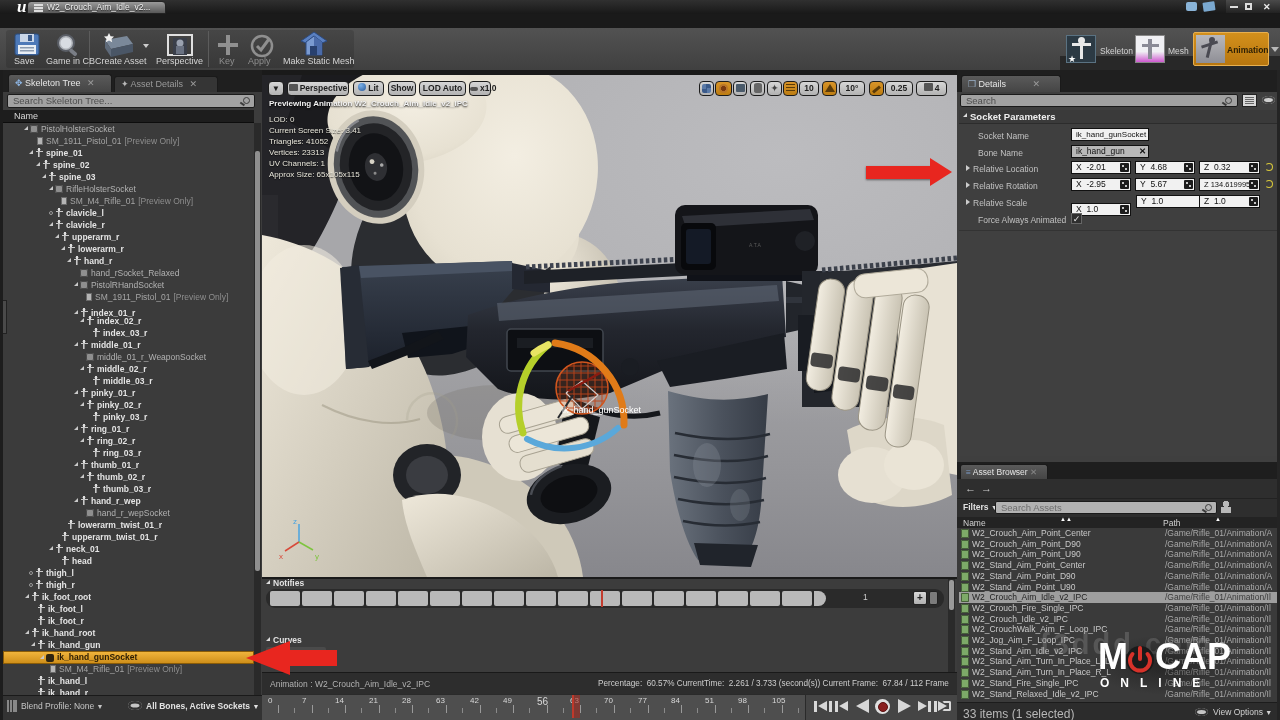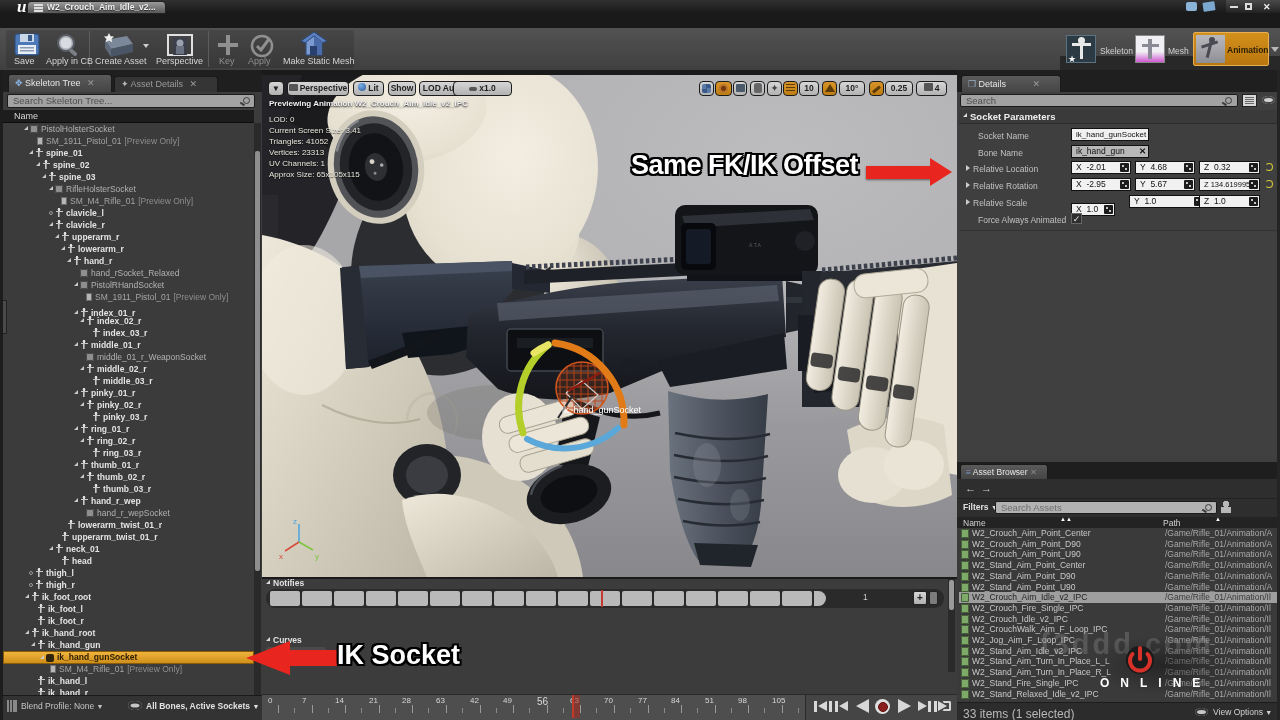--- a/index.html
+++ b/index.html
@@ -65,21 +65,21 @@
 
 .bigtxt{position:absolute;font-weight:bold;color:#fff;font-size:26px;letter-spacing:0px;white-space:nowrap;text-shadow:-2px -2px 0 #000,2px -2px 0 #000,-2px 2px 0 #000,2px 2px 0 #000,0 -2px 0 #000,0 2px 0 #000,-2px 0 0 #000,2px 0 0 #000}
 </style></head>
 <body>
 <div id="page">
 
 <div id="titlebar">
  <div class="abs" style="left:17px;top:-3px;color:#fff;font-family:'Liberation Serif',serif;font-style:italic;font-weight:bold;font-size:17px">u</div>
  <div class="abs" style="left:27px;top:1px;width:139px;height:13px;background:linear-gradient(#9a9a9a,#585858);border-radius:4px 4px 0 0;border:1px solid #232323">
    <div class="abs" style="left:6px;top:2px;width:9px;height:8px;background:linear-gradient(#ddd 2px,#888 2px 3px,#ddd 3px 5px,#888 5px 6px,#ddd 6px)"></div>
-   <div class="abs" style="left:19px;top:0px;font-size:8.5px;font-weight:bold;color:#f2f2f2;text-shadow:0 1px 1px #222">W2_Crouch_Aim_Idle_v2...</div>
+   <div class="abs" style="left:19px;top:0px;font-size:8.5px;font-weight:normal;color:#f2f2f2;text-shadow:0 1px 1px #222">W2_Crouch_Aim_Idle_v2...</div>
  </div>
  <div class="abs" style="left:1186px;top:2px;width:11px;height:9px;background:#8ab4d8;border-radius:2px"></div>
  <div class="abs" style="left:1203px;top:2px;width:12px;height:9px;background:#7aa8cf;border-radius:1px;transform:rotate(-8deg)"></div>
  <div class="abs" style="left:1226px;top:0;width:54px;height:13px;background:linear-gradient(#4a4a4a,#222)"></div>
  <div class="abs" style="left:1230px;top:6px;width:8px;height:2px;background:#ddd"></div>
  <div class="abs" style="left:1245px;top:3px;width:7px;height:7px;border:2px solid #ddd"></div>
  <div class="abs" style="left:1263px;top:2px;color:#eee;font-size:9px;font-weight:bold">✕</div>
 </div>
 
 
@@ -96,21 +96,21 @@
         <rect x="6" y="14" width="14" height="1.5" fill="#8a9ab0"></rect>
         <rect x="6" y="17" width="14" height="1.5" fill="#8a9ab0"></rect>
  </svg>
  <div class="lbl" style="left:14px">Save</div>
 
  <svg class="abs" style="left:52px;top:5px" width="30" height="24" viewBox="0 0 30 24">
   <circle cx="14" cy="10" r="8" fill="#b0b4ba" stroke="#5a5e66" stroke-width="2"></circle>
   <circle cx="14" cy="10" r="5.5" fill="#d8dce2"></circle>
   <rect x="19" y="15" width="9" height="4" rx="2" transform="rotate(40 19 15)" fill="#7a7e86"></rect>
  </svg>
- <div class="lbl" style="left:46px">Apply in CB</div>
+ <div class="lbl" style="left:46px">Game in CB</div>
 
  <svg class="abs" style="left:101px;top:4px" width="36" height="25" viewBox="0 0 36 25">
   <polygon points="4,8 26,4 32,12 10,17" fill="#7a8899"></polygon>
   <polygon points="10,17 32,12 32,20 10,25" fill="#4a5666"></polygon>
   <polygon points="4,8 10,17 10,25 4,16" fill="#5e6a7a"></polygon>
   <path d="M8 1 l1.6 3.2 3.4.4 -2.5 2.3.7 3.4 -3.2-1.7 -3.2 1.7.7-3.4 -2.5-2.3 3.4-.4z" fill="#f0f0f0"></path>
  </svg>
  <div class="lbl" style="left:95px">Create Asset</div>
  <div class="abs" style="left:143px;top:16px;width:0;height:0;border-left:3px solid transparent;border-right:3px solid transparent;border-top:4px solid #ccc"></div>
 
@@ -591,21 +591,21 @@
           <text x="53" y="484" fill="#7ec43e">y</text>
 </g>
 <text x="300" y="338" font-size="9" fill="#ffffff" font-family="Liberation Sans">ik_hand_gunSocket</text>
 </svg>
 
 <div class="vbtn" style="left:6px;width:16px">▾</div>
 <div class="vbtn" style="left:25px;width:62px"><span style="display:inline-block;width:9px;height:7px;background:#555;border-radius:1px;margin-right:2px"></span>Perspective</div>
 <div class="vbtn" style="left:91px;width:31px"><span style="display:inline-block;width:8px;height:8px;background:radial-gradient(circle at 35% 30%,#7ab0e8,#2a5a9a);border-radius:50%;margin-right:2px"></span>Lit</div>
 <div class="vbtn" style="left:126px;width:28px">Show</div>
 <div class="vbtn" style="left:157px;width:47px">LOD Auto</div>
-<div class="vbtn" style="left:191px;width:59px"><span style="display:inline-block;width:8px;height:4px;background:#555;border-radius:2px;margin-right:2px"></span>x1.0</div>
+<div class="vbtn" style="left:207px;width:22px"><span style="display:inline-block;width:8px;height:4px;background:#555;border-radius:2px;margin-right:2px"></span>x1.0</div>
 <div class="vbtn" style="left:437px;width:15px;padding:0"><span style="display:inline-block;width:9px;height:9px;margin-top:2px;background:conic-gradient(#3a5a8a 0 25%,#5a7aa8 0 50%,#3a5a8a 0 75%,#5a7aa8 0);border-radius:2px"></span></div>
 <div class="vbtn or" style="left:453px;width:17px;padding:0"><span style="display:inline-block;width:9px;height:9px;margin-top:2px;background:radial-gradient(circle,#7a3a10 40%,#b87428 41%);border-radius:50%"></span></div>
 <div class="vbtn" style="left:471px;width:14px;padding:0"><span style="display:inline-block;width:9px;height:8px;margin-top:2px;background:#4a5a6a;border-radius:1px"></span></div>
 <div class="vbtn" style="left:488px;width:15px;padding:0"><span style="display:inline-block;width:8px;height:10px;margin-top:1px;background:#666;border-radius:3px/2px"></span></div>
 <div class="vbtn" style="left:505px;width:15px;padding:0;color:#444">✦</div>
 <div class="vbtn or" style="left:521px;width:15px;padding:0"><span style="display:inline-block;width:9px;height:9px;margin-top:2px;background:linear-gradient(#5a3a08 1.5px,transparent 1.5px 3px,#5a3a08 3px 4.5px,transparent 4.5px 6px,#5a3a08 6px 7.5px,transparent 7.5px)"></span></div>
 <div class="vbtn" style="left:537px;width:20px">10</div>
 <div class="vbtn or" style="left:560px;width:15px;padding:0"><span style="display:inline-block;width:0;height:0;margin-top:2px;border-left:5px solid transparent;border-right:5px solid transparent;border-bottom:8px solid #5a3a08"></span></div>
 <div class="vbtn" style="left:577px;width:26px">10°</div>
 <div class="vbtn or" style="left:607px;width:15px;padding:0"><span style="display:inline-block;width:9px;height:3px;margin-top:5px;background:#5a3a08;transform:rotate(-40deg)"></span></div>
@@ -613,21 +613,20 @@
 <div class="vbtn" style="left:654px;width:31px"><span style="display:inline-block;width:9px;height:8px;background:#555;border-radius:1px;margin-right:2px"></span>4</div>
 
 <div class="abs" style="left:7px;top:24px;font-size:8px;font-weight:bold;color:#f2f2f2;text-shadow:0 1px 2px #000">Previewing Animation W2_Crouch_Aim_Idle_v2_IPC</div>
 <div class="stats" style="top:40px">LOD: 0</div>
 <div class="stats" style="top:51px">Current Screen Size: 3.41</div>
 <div class="stats" style="top:62px">Triangles: 41052</div>
 <div class="stats" style="top:73px">Vertices: 23313</div>
 <div class="stats" style="top:84px">UV Channels: 1</div>
 <div class="stats" style="top:95px">Approx Size: 65x105x115</div>
 
-<div class="bigtxt" style="left:369px;top:75px;font-size:27px;letter-spacing:-0.5px">Same FK/IK Offset</div>
 <div class="abs" style="left:604px;top:91px;width:66px;height:13px;background:#e8261f;box-shadow:0 1px 2px rgba(0,0,0,.5)"></div>
 <div class="abs" style="left:668px;top:83px;width:0;height:0;border-top:14px solid transparent;border-bottom:14px solid transparent;border-left:22px solid #e8261f"></div>
 </div>
 <div id="bcenter">
  <div class="abs" style="left:0;top:0;width:695px;height:2px;background:#1a1a1a"></div>
  <div class="abs" style="left:4px;top:3px;width:0;height:0;border-bottom:4px solid #ddd;border-left:4px solid transparent"></div>
  <div class="abs" style="left:11px;top:1px;font-size:8.5px;color:#e2e2e2;font-weight:bold">Notifies</div>
  <div class="abs" style="left:4px;top:12px;width:678px;height:19px;background:#2a2a2a;border-radius:9px 9px 9px 9px"></div>
  <div class="seg" style="left:8px;width:30px"></div>
  <div class="seg" style="left:40px;width:30px"></div>
@@ -650,20 +649,24 @@
  <div class="abs" style="left:339px;top:13px;width:2px;height:17px;background:#c23b2e"></div>
  <div class="abs" style="left:601px;top:15px;font-size:8.5px;color:#cccccc">1</div>
  <div class="abs" style="left:651px;top:14px;width:14px;height:14px;background:linear-gradient(#d8d8d8,#b0b0b0);border:1px solid #222;border-radius:2px;color:#222;font-size:10px;line-height:12px;text-align:center;font-weight:bold">+</div>
  <div class="abs" style="left:667px;top:14px;width:9px;height:14px;background:#7c7c7c;border:1px solid #222;border-radius:2px"></div>
  <div class="abs" style="left:686px;top:2px;width:7px;height:93px;background:#2a2a2a"></div>
  <div class="abs" style="left:687px;top:3px;width:5px;height:30px;background:#9a9a9a;border-radius:2px"></div>
  <div class="abs" style="left:4px;top:60px;width:0;height:0;border-bottom:4px solid #ddd;border-left:4px solid transparent"></div>
  <div class="abs" style="left:11px;top:58px;font-size:8.5px;color:#e2e2e2;font-weight:bold">Curves</div>
  <div class="abs" style="left:4px;top:70px;width:60px;height:10px;background:#4a4a4a;border-radius:2px"></div>
 
+ <div class="abs" style="left:0;top:95px;width:695px;height:22px;background:#2d2d2d;border-top:1px solid #191919">
+   <span class="abs" style="left:8px;top:6px;font-size:8.5px;color:#b2b2b2">Animation : W2_Crouch_Aim_Idle_v2_IPC</span>
+   <span class="abs" style="left:336px;top:6px;font-size:8.2px;color:#cecece;white-space:nowrap">Percentage:&nbsp; 60.57% CurrentTime:&nbsp; 2.261 / 3.733 (second(s)) Current Frame:&nbsp; 67.84 / 112 Frame</span>
+ </div>
  <div class="abs" style="left:0;top:117px;width:695px;height:26px;background:#4e4e4e;border-top:1px solid #2a2a2a">
   <span class="abs" style="left:6px;top:1px;font-size:8px;color:#d8d8d8">0</span>
   <div class="abs" style="left:16px;top:10px;width:1px;height:8px;background:#9a9a9a"></div>
   <div class="abs" style="left:32px;top:13px;width:1px;height:5px;background:#8a8a8a"></div>
   <span class="abs" style="left:40px;top:1px;font-size:8px;color:#d8d8d8">7</span>
   <div class="abs" style="left:50px;top:10px;width:1px;height:8px;background:#9a9a9a"></div>
   <div class="abs" style="left:66px;top:13px;width:1px;height:5px;background:#8a8a8a"></div>
   <span class="abs" style="left:73px;top:1px;font-size:8px;color:#d8d8d8">14</span>
   <div class="abs" style="left:83px;top:10px;width:1px;height:8px;background:#9a9a9a"></div>
   <div class="abs" style="left:99px;top:13px;width:1px;height:5px;background:#8a8a8a"></div>
@@ -754,22 +757,22 @@
 
  <div class="abs" style="left:9px;top:112px;width:0;height:0;border-left:4px solid #ccc;border-top:3px solid transparent;border-bottom:3px solid transparent"></div>
  <div class="dlab" style="left:16px;top:111px">Relative Rotation</div>
  <div class="fld" style="left:114px;top:108px;width:60px">X&nbsp; -2.95<span class="dice"></span></div>
  <div class="fld" style="left:178px;top:108px;width:60px">Y&nbsp; 5.67<span class="dice"></span></div>
  <div class="fld" style="left:242px;top:108px;width:61px;font-size:7.5px">Z 134.619995<span class="dice"></span></div>
  <div class="rst" style="left:308px;top:110px"></div>
 
  <div class="abs" style="left:9px;top:129px;width:0;height:0;border-left:4px solid #ccc;border-top:3px solid transparent;border-bottom:3px solid transparent"></div>
  <div class="dlab" style="left:16px;top:128px">Relative Scale</div>
- <div class="fld" style="left:114px;top:133px;width:44px">X&nbsp; 1.0<span class="dice"></span></div>
- <div class="fld" style="left:172px;top:125px;width:76px">Y&nbsp; 1.0<span class="dice"></span></div>
+ <div class="fld" style="left:114px;top:133px;width:60px">X&nbsp; 1.0<span class="dice"></span></div>
+ <div class="fld" style="left:179px;top:125px;width:76px">Y&nbsp; 1.0<span class="dice"></span></div>
  <div class="fld" style="left:242px;top:125px;width:61px">Z&nbsp; 1.0<span class="dice"></span></div>
 
  <div class="dlab" style="left:21px;top:145px">Force Always Animated</div>
  <div class="abs" style="left:114px;top:143px;width:11px;height:11px;background:#2e2e2e;border:1px solid #666;color:#e8e8e8;font-size:9px;line-height:10px;text-align:center">✓</div>
  <div class="abs" style="left:2px;top:160px;width:319px;height:226px;background:#404040;border-top:1px solid #333"></div>
 
  <div class="tabrow" style="left:0;top:392px;width:323px;height:17px;background:#1e1e1e"></div>
  <div class="tab" style="left:3px;top:394px;width:88px;height:15px;padding:2px 0 0 5px;font-size:8.5px"><span style="color:#7a9ac8">≡</span> Asset Browser <span style="color:#888">✕</span></div>
  <div class="abs" style="left:0;top:409px;width:323px;height:19px;background:#2e2e2e"></div>
  <div class="abs" style="left:8px;top:412px;color:#cfcfcf;font-size:11px;font-weight:bold">←</div>
@@ -868,22 +871,22 @@
       </div>
  <div class="abs" style="left:0;top:632px;width:323px;height:18px;background:#2c2c2c;border-top:1px solid #1c1c1c">
   <span class="abs" style="left:6px;top:4px;font-size:12px;color:#b8b8b8">33 items (1 selected)</span>
   <span class="abs" style="left:238px;top:5px;width:13px;height:8px;border-radius:50%;background:#c6c6c6;box-shadow:inset 0 0 0 2px #333"></span>
   <span class="abs" style="left:256px;top:4px;font-size:8.5px;color:#d2d2d2">View Options <span style="font-size:7px">▼</span></span>
  </div>
 </div>
 
 <div class="abs" style="left:246px;top:641px;width:0;height:0;border-top:17px solid transparent;border-bottom:17px solid transparent;border-right:44px solid #e8261f;z-index:50"></div>
 <div class="abs" style="left:288px;top:650px;width:49px;height:16px;background:#e8261f;z-index:50"></div>
-<div class="bigtxt" style="left:337px;top:640px;font-size:27px;z-index:50">IK Socket</div>
 <div class="abs" style="left:1040px;top:628px;font-size:29px;font-weight:bold;color:#9a9a9a;opacity:0.3;z-index:51;letter-spacing:3px">f3ddd.com</div>
 <div class="abs" style="left:1090px;top:635px;width:150px;height:60px;background:radial-gradient(ellipse at center,rgba(20,20,20,.55),rgba(20,20,20,0) 70%);z-index:52"></div>
+<div class="abs" style="left:1098px;top:640px;z-index:53;font-weight:bold;color:#fff;font-size:36px;line-height:34px;font-family:'Liberation Sans',sans-serif">M<span style="display:inline-block;width:27px"></span>CAP</div>
 <svg class="abs" style="left:1125px;top:645px;z-index:54" width="30" height="30" viewBox="0 0 30 30">
  <circle cx="15" cy="15" r="14" fill="#1a1a1a"></circle>
  <path d="M7.5,9 A10,10 0 1 0 22.5,9" stroke="#d6322a" stroke-width="4" fill="none" stroke-linecap="round"></path>
  <line x1="15" y1="3" x2="15" y2="14" stroke="#d6322a" stroke-width="4" stroke-linecap="round"></line>
 </svg>
 <div class="abs" style="left:1100px;top:676px;z-index:53;font-weight:bold;color:#fff;font-size:12px;letter-spacing:11px">ONLINE</div>
 
 </div>
 </body></html>

